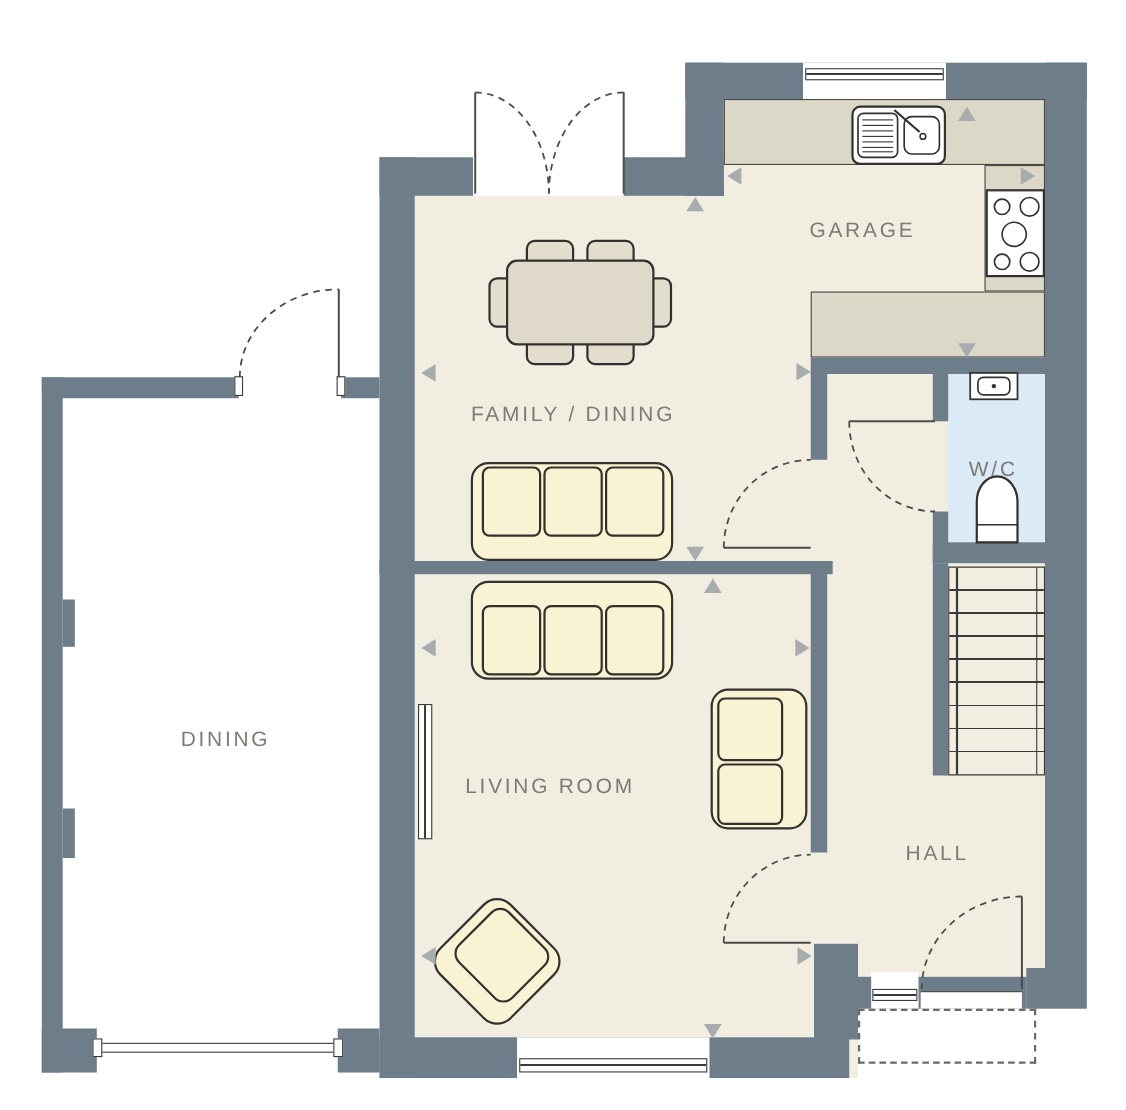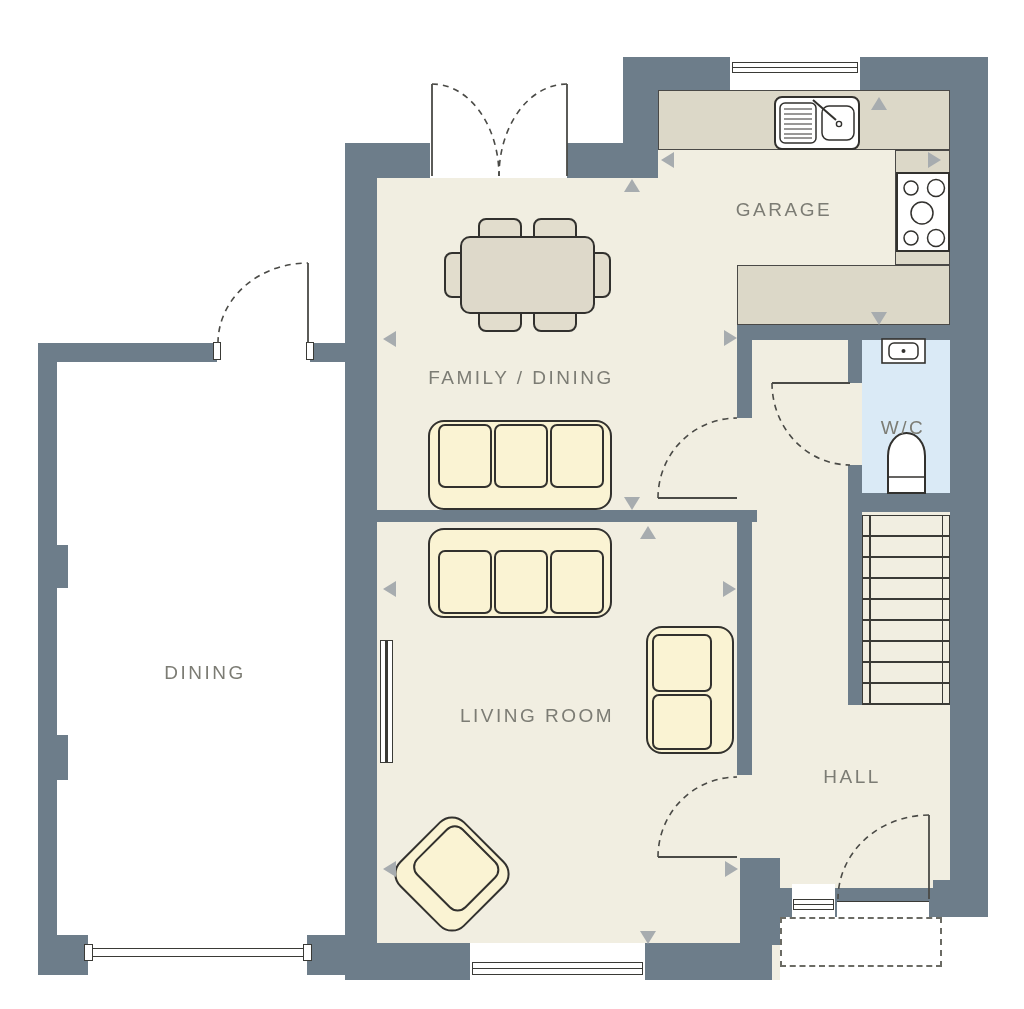--- a/index.html
+++ b/index.html
@@ -212,16 +212,16 @@
   <div class="tri left" style="left:383px;top:581px"></div>
   <div class="tri right" style="left:723px;top:581px"></div>
   <div class="tri left" style="left:383px;top:861px"></div>
   <div class="tri right" style="left:725px;top:861px"></div>
   <div class="tri down" style="left:640px;top:931px"></div>
 
   <div class="label" style="left:784px;top:210px">GARAGE</div>
   <div class="label" style="left:521px;top:378px">FAMILY / DINING</div>
   <div class="label" style="left:903px;top:428px">W/C</div>
   <div class="label" style="left:205px;top:673px">DINING</div>
-  <div class="label" style="left:537px;top:716px">LIVING ROOM</div>
+  <div class="label" style="left:500px;top:716px">LIVING ROOM</div>
   <div class="label" style="left:852px;top:777px">HALL</div>
 
 </div>
 
 </body></html>

